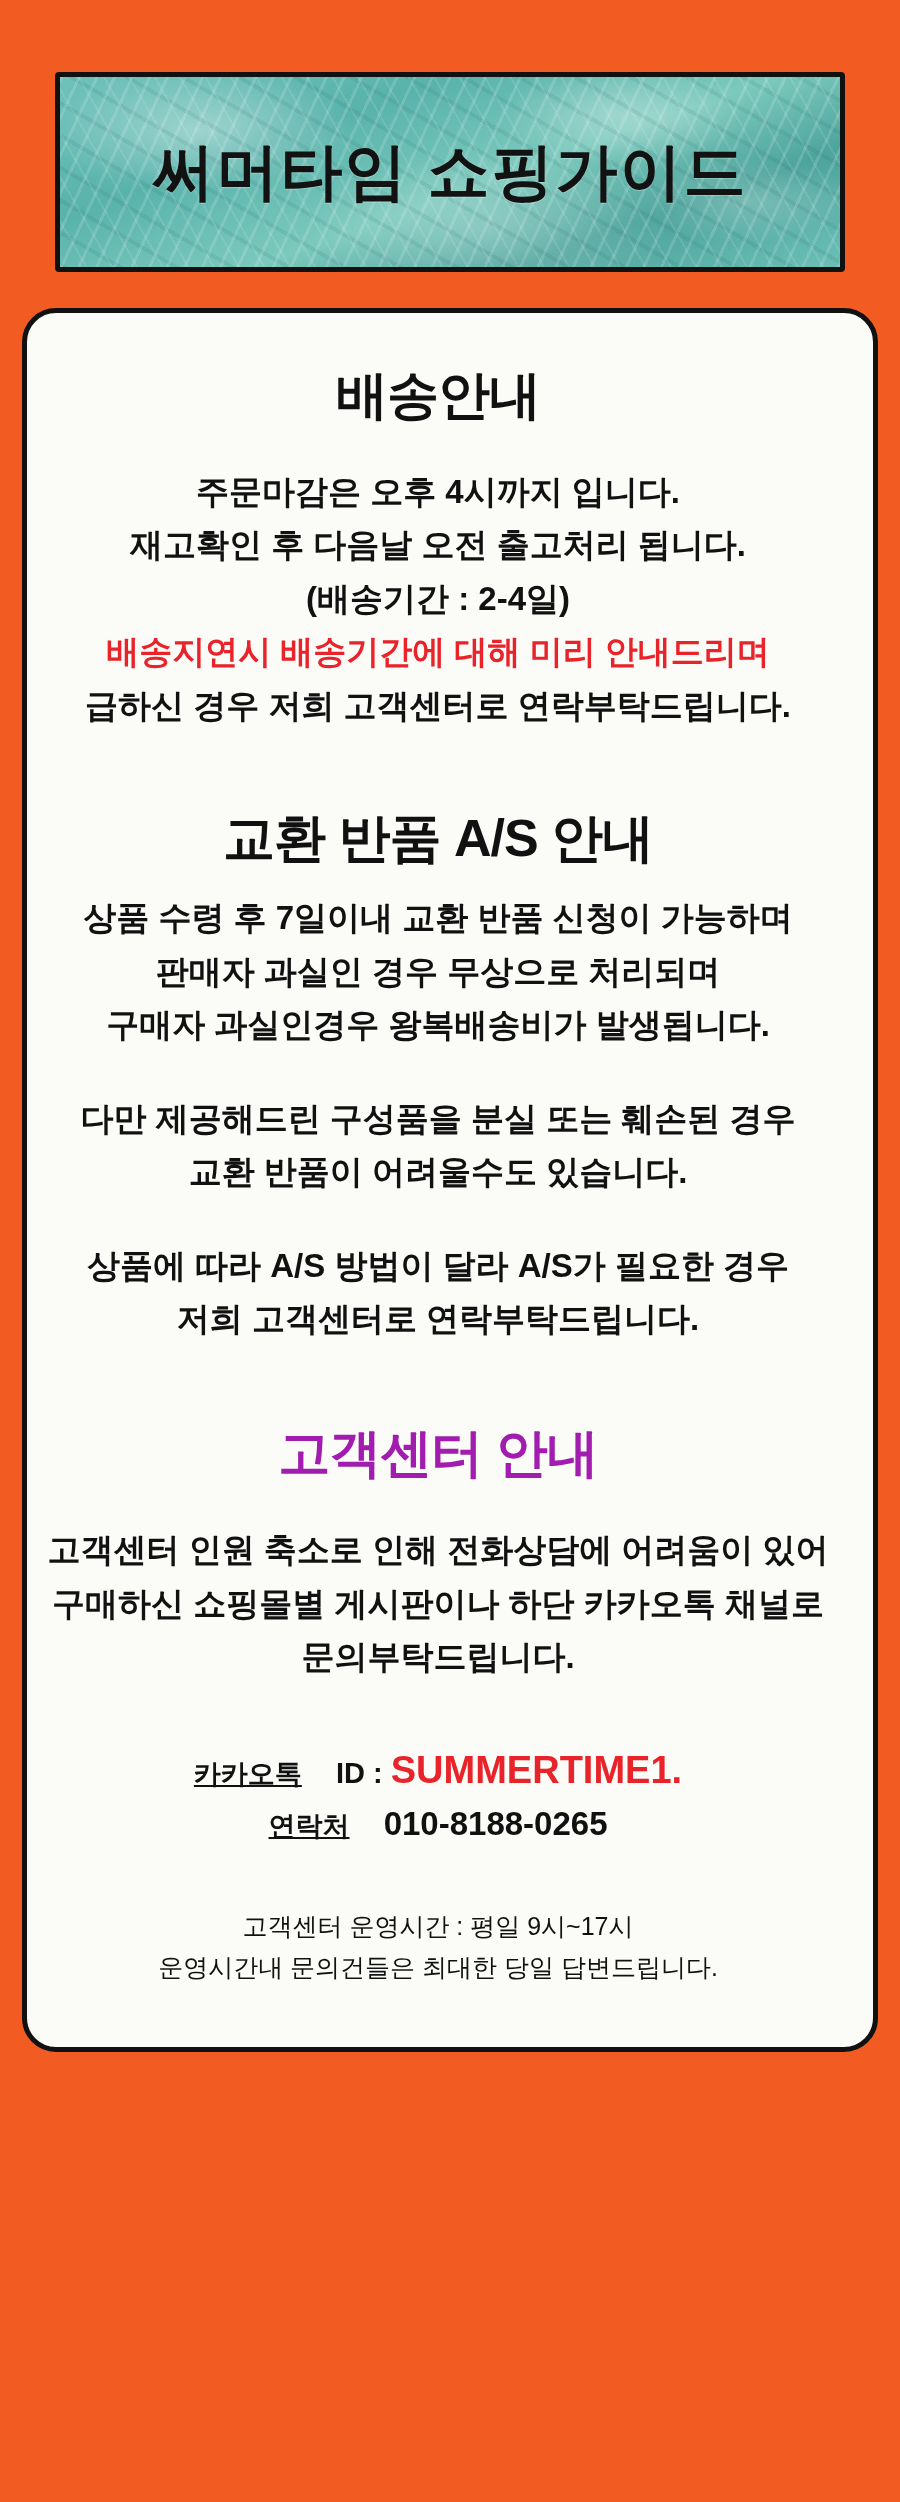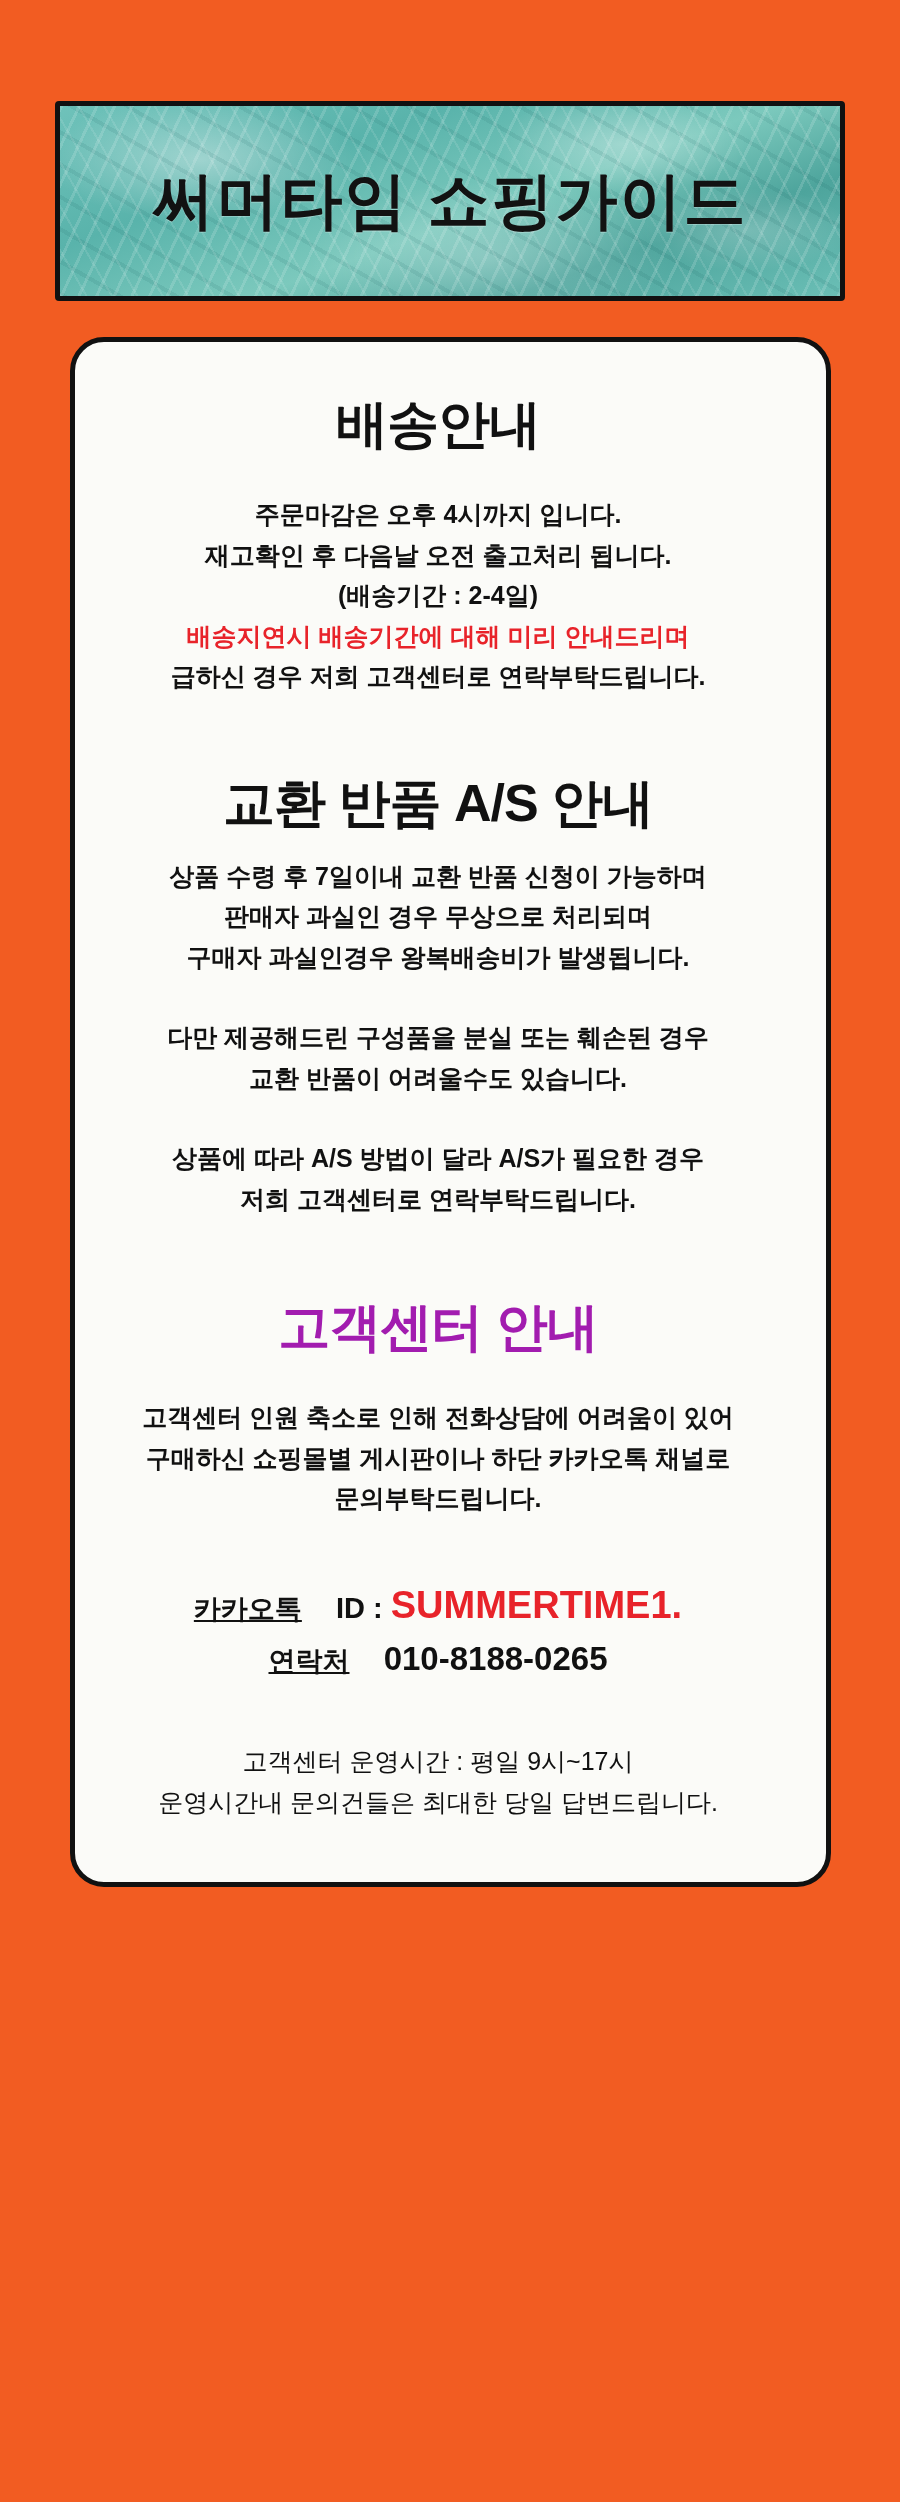--- a/index.html
+++ b/index.html
@@ -23,21 +23,21 @@
     display: flex;
     flex-direction: column;
     align-items: center;
   }
 
   
   .banner {
     position: relative;
     width: 790px;
     height: 200px;
-    margin-top: 101px;
+    margin-top: 72px;
     border: 5px solid #111111;
     border-radius: 4px;
     box-sizing: border-box;
     background:
       radial-gradient(ellipse 220px 90px at 18% 28%, rgba(255,255,255,0.40), rgba(255,255,255,0) 70%),
       radial-gradient(ellipse 180px 70px at 72% 20%, rgba(255,255,255,0.30), rgba(255,255,255,0) 70%),
       radial-gradient(ellipse 260px 110px at 55% 80%, rgba(255,255,255,0.25), rgba(255,255,255,0) 70%),
       radial-gradient(ellipse 150px 60px at 88% 65%, rgba(255,255,255,0.22), rgba(255,255,255,0) 70%),
       linear-gradient(160deg, #6fc2ba 0%, #59b3ab 30%, #7cc9bd 55%, #4da49c 75%, #6bbfb6 100%);
     overflow: hidden;
@@ -61,21 +61,21 @@
     font-size: 62px;
     font-weight: bold;
     color: #121212;
     letter-spacing: 2px;
     white-space: nowrap;
     text-shadow: 0 1px 0 rgba(255,255,255,0.25);
   }
 
   
   .card {
-    width: 761px;
+    width: 856px;
     margin-top: 36px;
     background: #fbfbf8;
     border: 5px solid #111111;
     border-radius: 34px;
     box-sizing: border-box;
     padding: 48px 40px 60px 16px;
     text-align: center;
     color: #111111;
   }
 
@@ -83,21 +83,21 @@
     font-size: 52px;
     font-weight: bold;
     letter-spacing: -1px;
     margin: 14px 0 40px 0;
   }
   .h1.red {
     color: #a21caf;
   }
 
   .para {
-    font-size: 25px;
+    font-size: 33px;
     font-weight: bold;
     line-height: 1.62;
     margin: 0;
   }
   .para.red {
     color: #e8232a;
   }
   .gap-md { height: 40px; }
   .gap-lg { height: 58px; }
 

